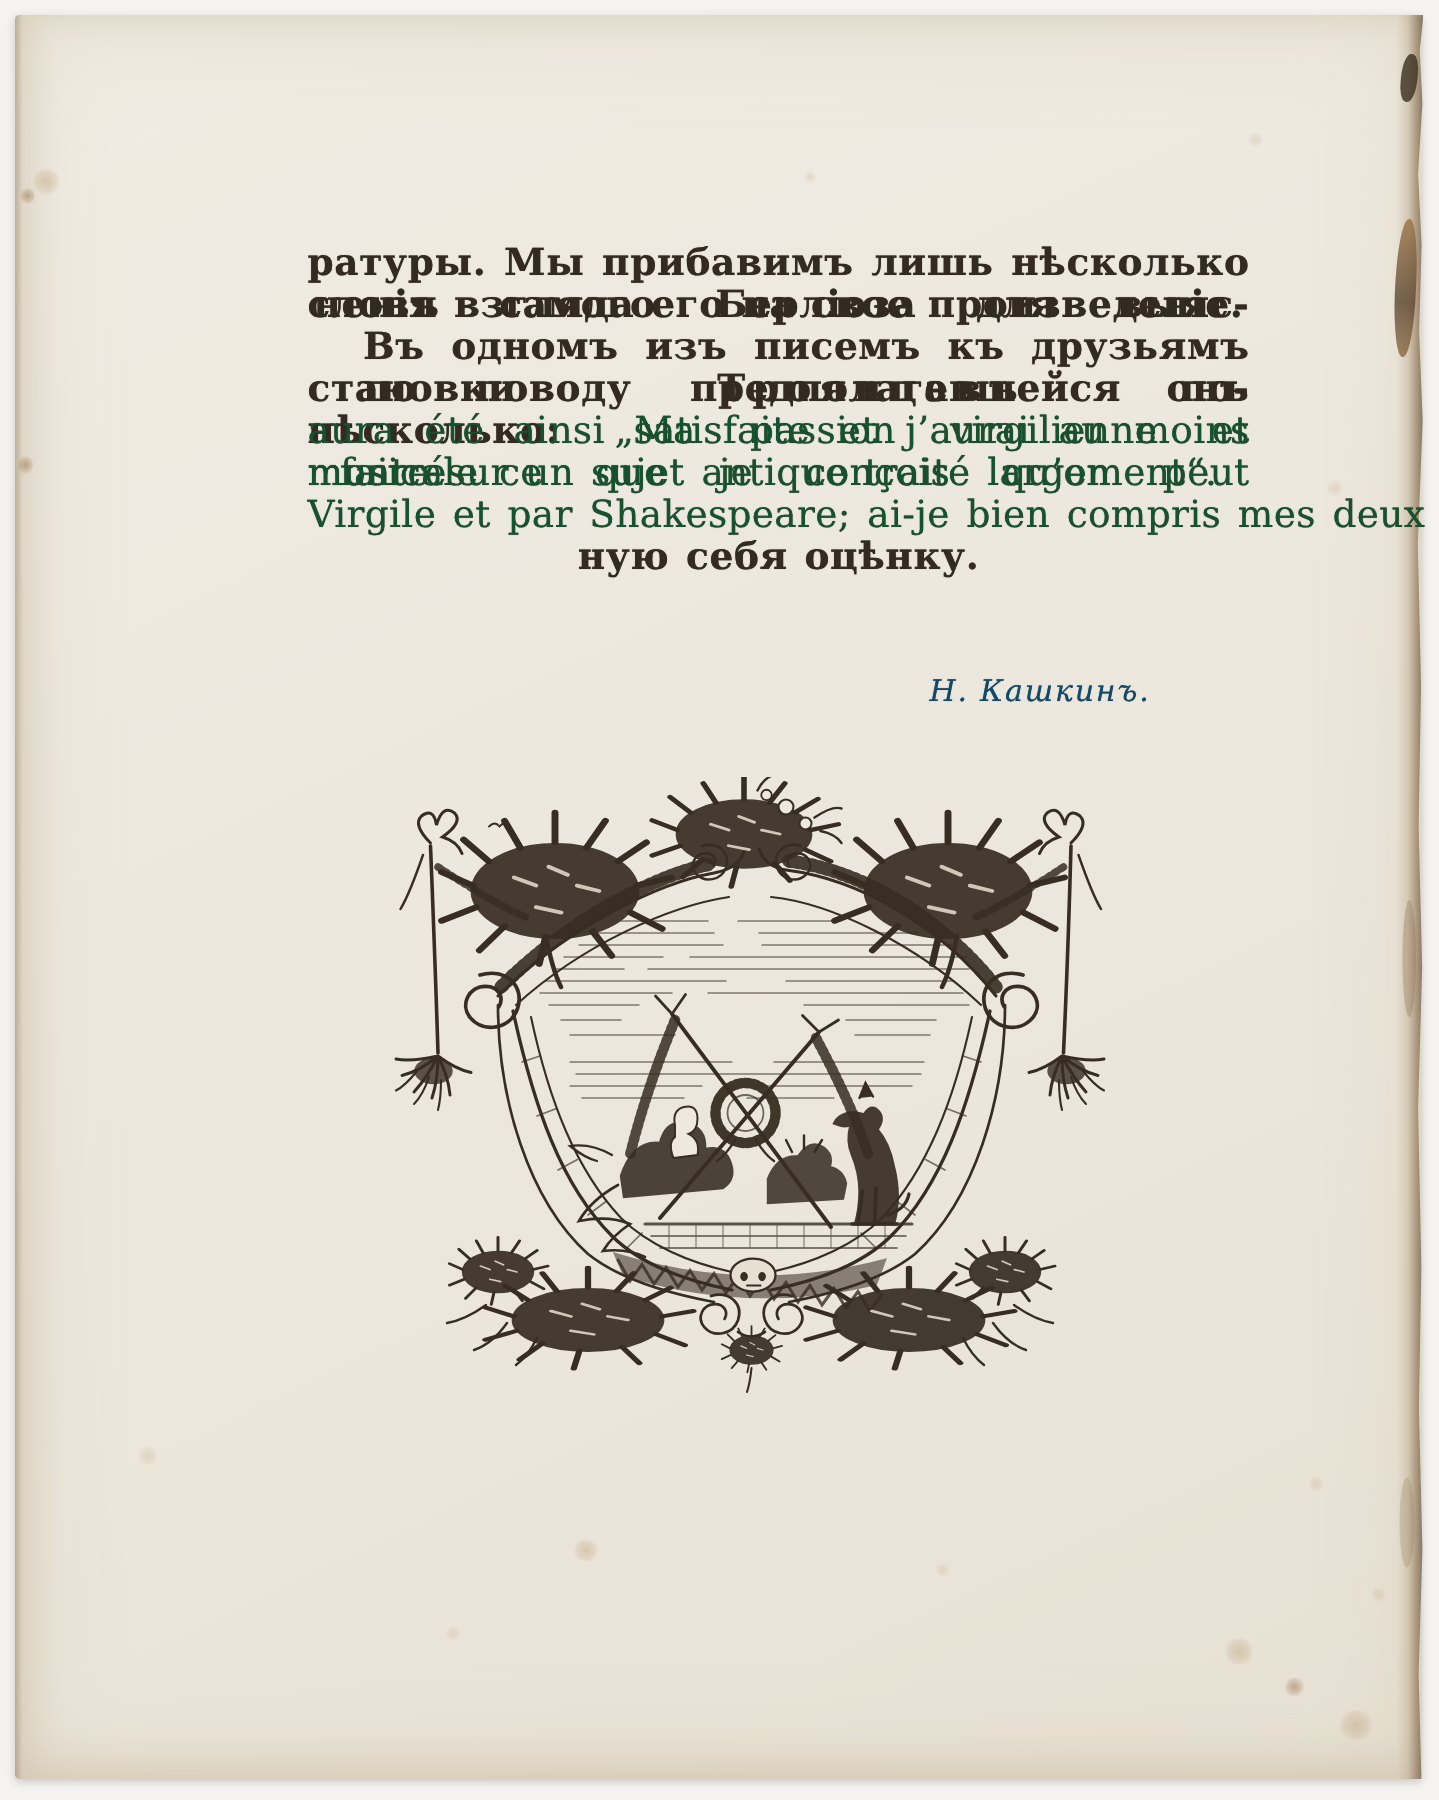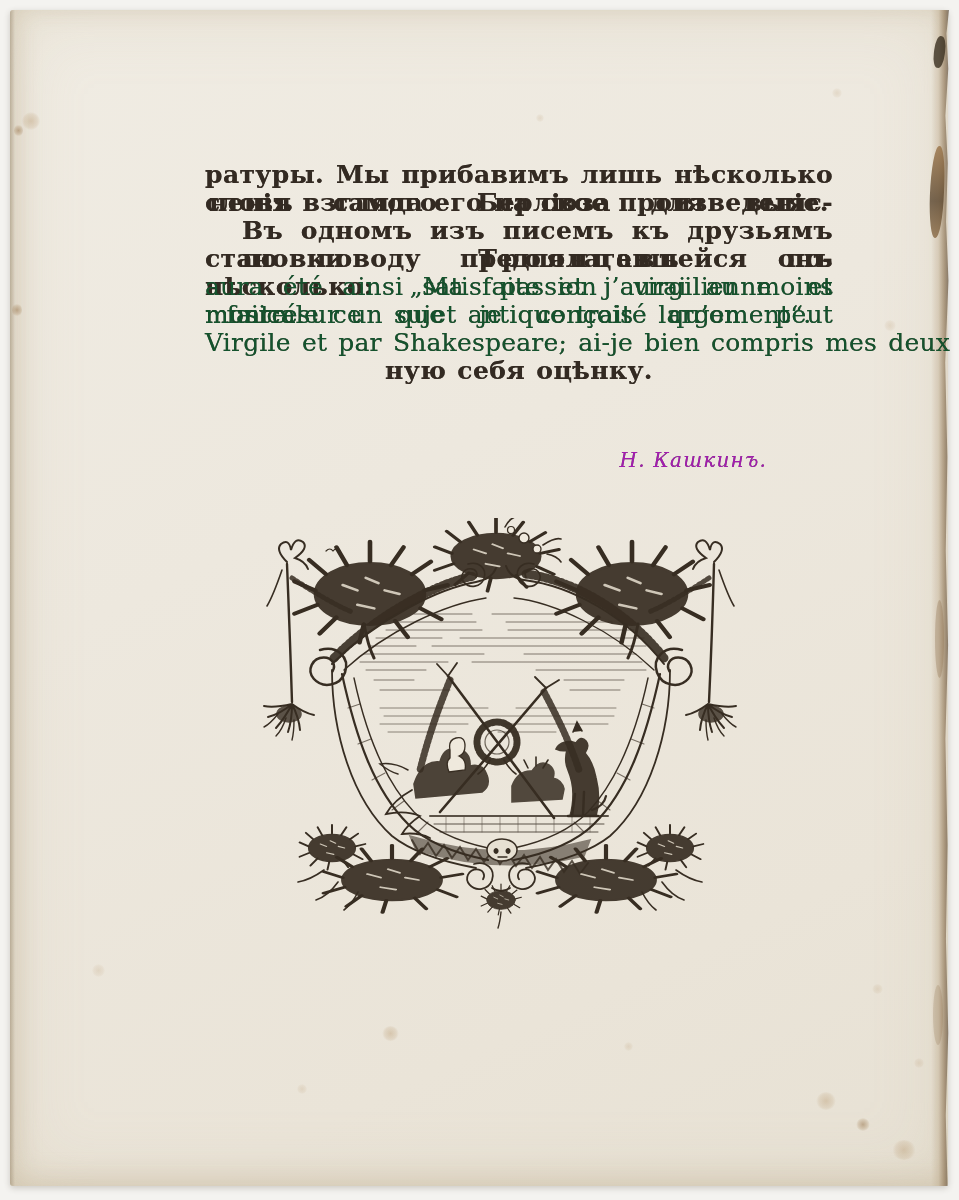--- a/index.html
+++ b/index.html
@@ -50,21 +50,21 @@
   .line{height:28px;white-space:nowrap;}
   .line.justify{text-align:justify;text-align-last:justify;white-space:normal;}
   .line.flush{text-align:center;}
   .line.indent{padding-left:37px;}
   .seg-ru{font-weight:600;letter-spacing:.4px;word-spacing:2px;}
   .seg-ru-sp{font-weight:700;letter-spacing:5px;word-spacing:2px;padding-left:40px;}
   .seg-fr{font-weight:400;letter-spacing:.2px;word-spacing:3px;color:#14532d;}
   .signature{
     position:absolute;left:205px;top:448px;width:628px;box-sizing:border-box;
     text-align:right;padding-right:66px;
-    color:#a21caf;font-size:20px;font-style:italic;font-weight:500;letter-spacing:1.2px;
+    color:#0c4a6e;font-size:20px;font-style:italic;font-weight:500;letter-spacing:1.2px;
     text-shadow:0 0 .5px rgba(51,42,34,.7);
   }
   .vignette{position:absolute;left:262px;top:518px;width:478px;height:418px;}
 </style>
 </head>
 <body>
 
 <div class="page"></div>
 <div class="left-spine"></div>
 

